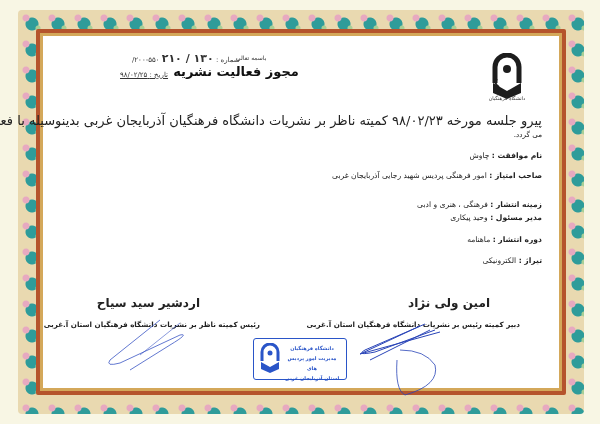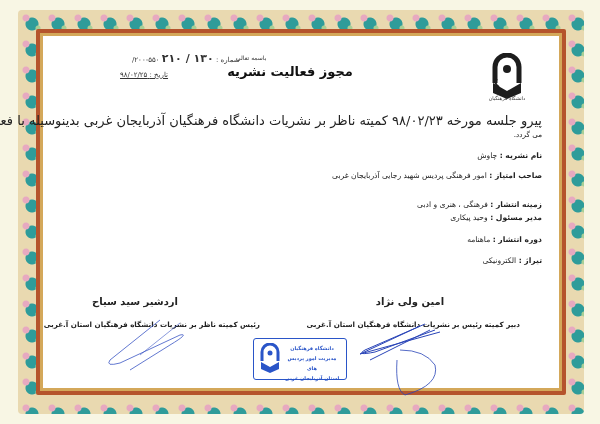--- a/index.html
+++ b/index.html
@@ -39,32 +39,32 @@
     position:absolute; left:40px; top:33px; width:522px; height:358px;
     background:#d4a85a;
   }
   .paper {
     position:absolute; left:43px; top:36px; width:516px; height:352px;
     background:#ffffff;
   }
   .rtl { direction:rtl; unicode-bidi:embed; }
   .t { position:absolute; color:#222; white-space:nowrap; }
   .bismillah { left:236px; top:54px; font-size:6px; color:#333; }
-  .title { left:0; width:600px; text-align:center; top:64px; font-size:13px; font-weight:bold; color:#111; }
+  .title { left:0; width:492px; text-align:center; top:64px; font-size:13px; font-weight:bold; color:#111; }
   .title-inner { display:inline-block; margin-left:-20px; }
   .meta-number { left:86px; top:52px; font-size:7px; color:#333;margin-left:46px; }
   .meta-number b { font-size:11px; }
   .meta-date { left:120px; top:71px; font-size:7px; color:#333;text-decoration:underline; }
   .logo { position:absolute; left:487px; top:53px; width:40px; height:52px; }
   .logo-caption { position:absolute; left:487px; top:95px; width:40px; text-align:center; font-size:5px; color:#333; }
   .body-text { right:58px; top:113px; font-size:13px; color:#222; }
   .body-text2 { right:58px; top:130px; font-size:7.2px; color:#222; }
   .field { right:58px; font-size:7.6px; color:#222; }
   .field .lbl { font-weight:bold; }
-  .sig-name { font-size:10px; font-weight:bold; color:#222; text-align:center; }
+  .sig-name { font-size:12px; font-weight:bold; color:#222; }
   .sig-role { font-size:7.2px; font-weight:bold; color:#222; text-align:center; }
   .stamp {
     position:absolute; left:253px; top:338px; width:92px; height:40px;
     border:1.5px solid #2a55c8; border-radius:3px; background:#fff;
   }
   .stamp-logo { position:absolute; left:4px; top:4px; width:24px; height:32px; }
   .stamp-text { position:absolute; right:4px; top:4px; width:60px; text-align:center; color:#2a55c8; font-size:5px; line-height:10px; font-weight:bold; }
   svg.sig { position:absolute; }
 </style>
 </head>
@@ -100,21 +100,21 @@
   <circle cx="20" cy="16" r="4" fill="#1d1d1d"></circle>
   <path d="M6 30 L20 38 L34 30 L34 40 L20 46 L6 40 Z" fill="#1d1d1d"></path>
   <path d="M10 26 q-4 4 2 8" fill="none" stroke="#1d1d1d" stroke-width="2"></path>
 </svg>
 <div class="logo-caption rtl">دانشگاه فرهنگیان</div>
 
 <div class="t rtl body-text">پیرو جلسه مورخه ۹۸/۰۲/۲۳ کمیته ناظر بر نشریات دانشگاه فرهنگیان آذربایجان غربی بدینوسیله با فعالیت نشریه " چاوش " با مشخصات ذیل موافقت</div>
 <div class="t rtl body-text2">می گردد.</div>
 
 <div class="t rtl field" style="top:151px">
-  <span class="lbl">نام نشریه :</span>
+  <span class="lbl">نام موافقت :</span>
   <span>چاوش</span>
 </div>
 <div class="t rtl field" style="top:171px">
   <span class="lbl">صاحب امتیاز :</span>
   <span>امور فرهنگی پردیس شهید رجایی آذربایجان غربی</span>
 </div>
 <div class="t rtl field" style="top:200px">
   <span class="lbl">زمینه انتشار :</span>
   <span>فرهنگی ، هنری و ادبی</span>
 </div>

